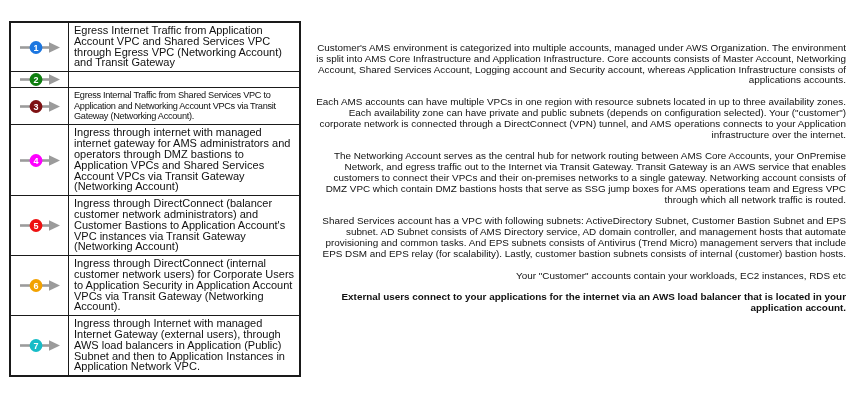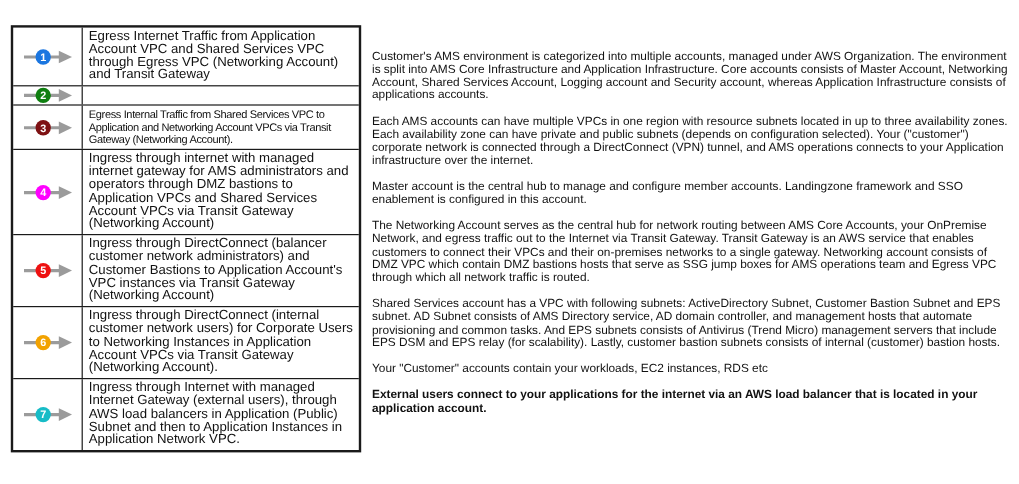--- a/index.html
+++ b/index.html
@@ -55,21 +55,21 @@
 
   
   .description {
     position: absolute;
     left: 310px; top: 43px;
     width: 536px;
     font-size: 9.9px;
     line-height: 10.8px;
     color: #111111;
   }
-  .description p { margin: 0 0 11px 0; }
+  .description p { margin: 0 0 11px 0; text-align: right; }
   .description p:last-child { margin-bottom: 0; font-weight: bold; }
 </style>
 </head>
 <body>
 
 <div class="legend-table">
 
   <div class="legend-row">
     <div class="icon-cell">
       <svg class="flow-icon" width="42" height="15" viewBox="0 0 42 15">
@@ -131,38 +131,37 @@
 
   <div class="legend-row">
     <div class="icon-cell">
       <svg class="flow-icon" width="42" height="15" viewBox="0 0 42 15">
         <line x1="1" y1="7.5" x2="31" y2="7.5" stroke-width="2.6" stroke="#9b9b9b"></line>
         <polygon points="30,2.2 30,12.8 41,7.5" fill="#9b9b9b"></polygon>
         <circle cx="17" cy="7.5" r="6.4" fill="#f2a200"></circle>
         <text x="17" y="10.6" text-anchor="middle">6</text>
       </svg>
     </div>
-    <div class="text-cell">Ingress through DirectConnect (internal customer network users) for Corporate Users to Networking Instances in Application Account VPCs via Transit Gateway (Networking Account).</div>
+    <div class="text-cell">Ingress through DirectConnect (internal customer network users) for Corporate Users to Application Security in Application Account VPCs via Transit Gateway (Networking Account).</div>
   </div>
 
   <div class="legend-row">
     <div class="icon-cell">
       <svg class="flow-icon" width="42" height="15" viewBox="0 0 42 15">
         <line x1="1" y1="7.5" x2="31" y2="7.5" stroke-width="2.6" stroke="#9b9b9b"></line>
         <polygon points="30,2.2 30,12.8 41,7.5" fill="#9b9b9b"></polygon>
         <circle cx="17" cy="7.5" r="6.4" fill="#17bcc7"></circle>
         <text x="17" y="10.6" text-anchor="middle">7</text>
       </svg>
     </div>
     <div class="text-cell">Ingress through Internet with managed Internet Gateway (external users), through AWS load balancers in Application (Public) Subnet and then to Application Instances in Application Network VPC.</div>
   </div>
 
 </div>
 
 <div class="description">
   <p>Customer's AMS environment is categorized into multiple accounts, managed under AWS Organization. The environment is split into AMS Core Infrastructure and Application Infrastructure. Core accounts consists of Master Account, Networking Account, Shared Services Account, Logging account and Security account, whereas Application Infrastructure consists of applications accounts.</p>
   <p>Each AMS accounts can have multiple VPCs in one region with resource subnets located in up to three availability zones. Each availability zone can have private and public subnets (depends on configuration selected). Your ("customer") corporate network is connected through a DirectConnect (VPN) tunnel, and AMS operations connects to your Application infrastructure over the internet.</p>
-  <p>Master account is the central hub to manage and configure member accounts. Landingzone framework and SSO enablement is configured in this account.</p>
   <p>The Networking Account serves as the central hub for network routing between AMS Core Accounts, your OnPremise Network, and egress traffic out to the Internet via Transit Gateway. Transit Gateway is an AWS service that enables customers to connect their VPCs and their on-premises networks to a single gateway. Networking account consists of DMZ VPC which contain DMZ bastions hosts that serve as SSG jump boxes for AMS operations team and Egress VPC through which all network traffic is routed.</p>
   <p>Shared Services account has a VPC with following subnets: ActiveDirectory Subnet, Customer Bastion Subnet and EPS subnet. AD Subnet consists of AMS Directory service, AD domain controller, and management hosts that automate provisioning and common tasks. And EPS subnets consists of Antivirus (Trend Micro) management servers that include EPS DSM and EPS relay (for scalability). Lastly, customer bastion subnets consists of internal (customer) bastion hosts.</p>
   <p>Your "Customer" accounts contain your workloads, EC2 instances, RDS etc</p>
   <p>External users connect to your applications for the internet via an AWS load balancer that is located in your application account.</p>
 </div>
 
 </body></html>

